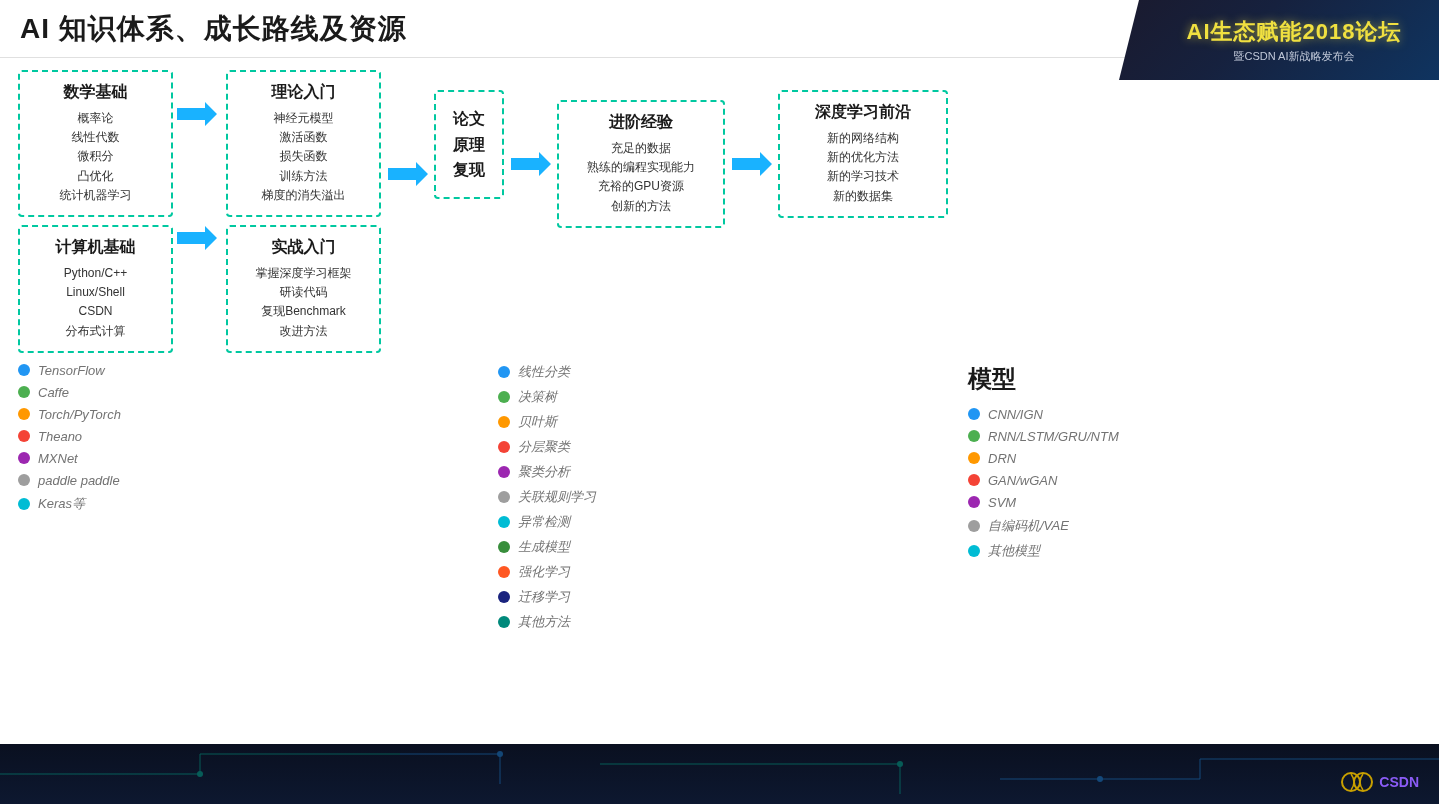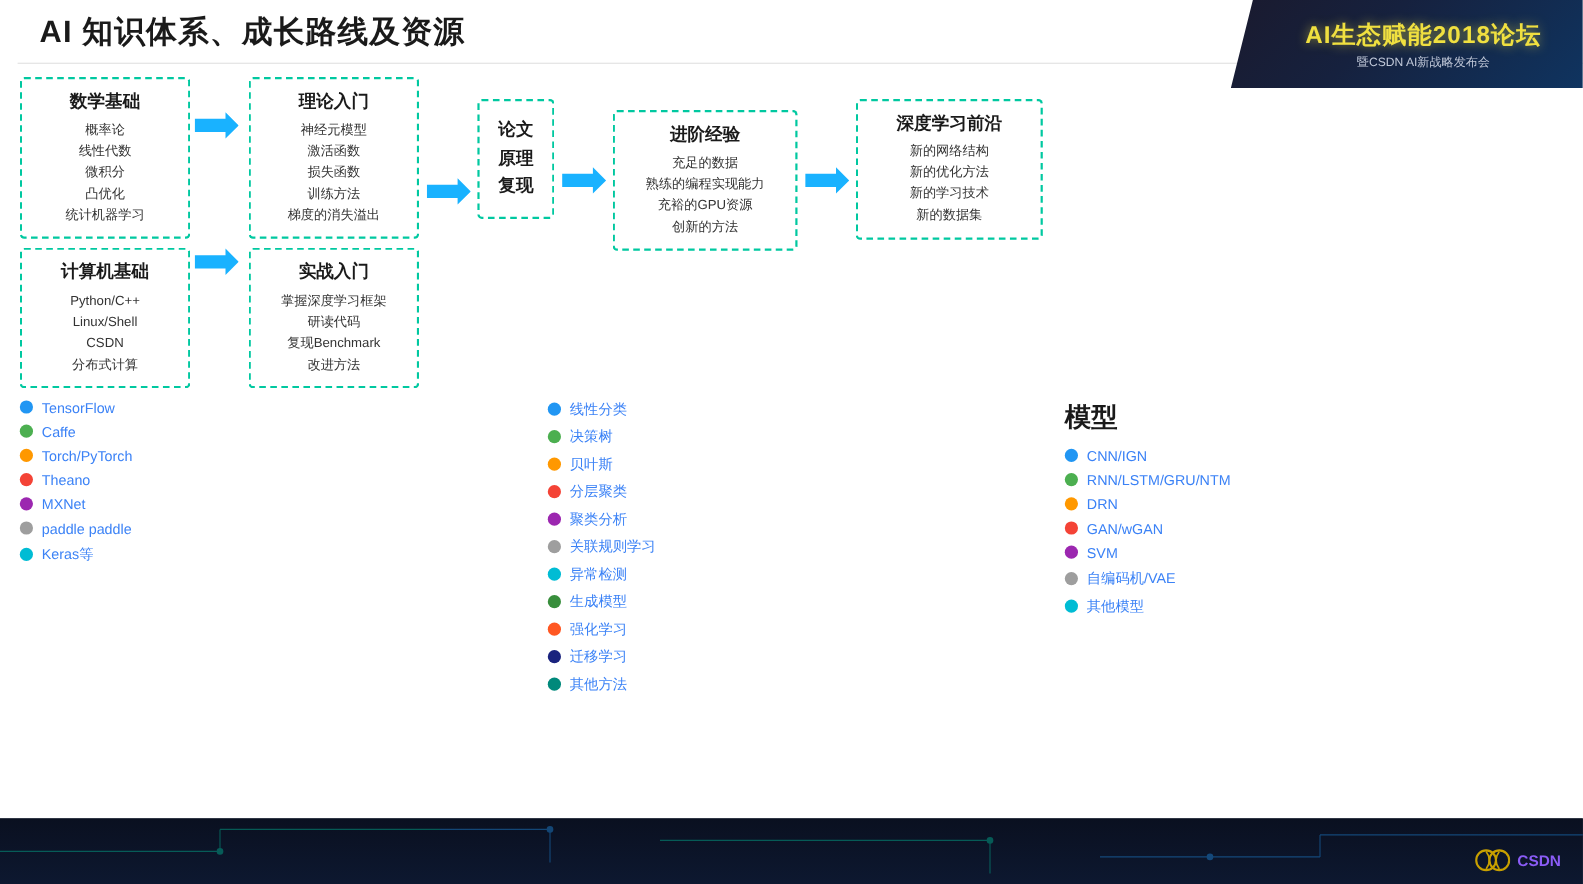--- a/index.html
+++ b/index.html
@@ -26,21 +26,21 @@
       left: 0;
       right: 0;
       height: 60px;
       background: linear-gradient(180deg, #0a1628 0%, #0d1f3c 100%);
     }
 
     
     .top-bar {
       position: absolute;
       top: 0;
-      left: 16px;
+      left: 0;
       right: 0;
       height: 58px;
       background: rgba(255,255,255,0.95);
       display: flex;
       align-items: center;
       padding: 4px 20px;
       border-bottom: 1px solid #e0e0e0;
     }
 
     .page-title {
@@ -85,21 +85,22 @@
       font-weight: bold;
       color: #1a1a1a;
       margin-bottom: 12px;
     }
 
     .dot-item {
       display: flex;
       align-items: center;
       margin-bottom: 7px;
       font-size: 13px;
-      color: #3b82f6;
+      color: #737373;
+      font-style: italic;
     }
 
     .dot {
       width: 12px;
       height: 12px;
       border-radius: 50%;
       margin-right: 8px;
       flex-shrink: 0;
     }
 
@@ -272,21 +273,21 @@
         <div class="box-item">创新的方法</div>
       </div>
     </div>
 
     <div style="display:flex;align-items:center;justify-content:center;width:45px;flex-shrink:0;margin-top:80px;">
       <svg width="40" height="28" viewBox="0 0 40 28">
         <polygon points="0,8 28,8 28,2 40,14 28,26 28,20 0,20" fill="#00aaff" opacity="0.9"></polygon>
       </svg>
     </div>
 
-    <div style="flex-shrink:0;margin-top:20px;font-family:Liberation Mono, monospace;">
+    <div style="flex-shrink:0;margin-top:20px;">
       <div class="dashed-box" style="width:170px;">
         <div class="box-title">深度学习前沿</div>
         <div class="box-item">新的网络结构</div>
         <div class="box-item">新的优化方法</div>
         <div class="box-item">新的学习技术</div>
         <div class="box-item">新的数据集</div>
       </div>
     </div>
 
   </div>

